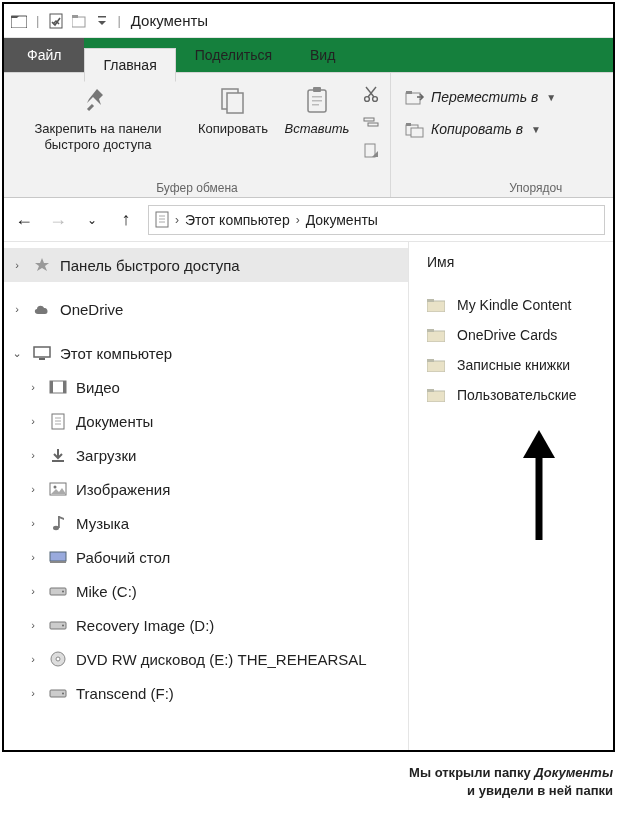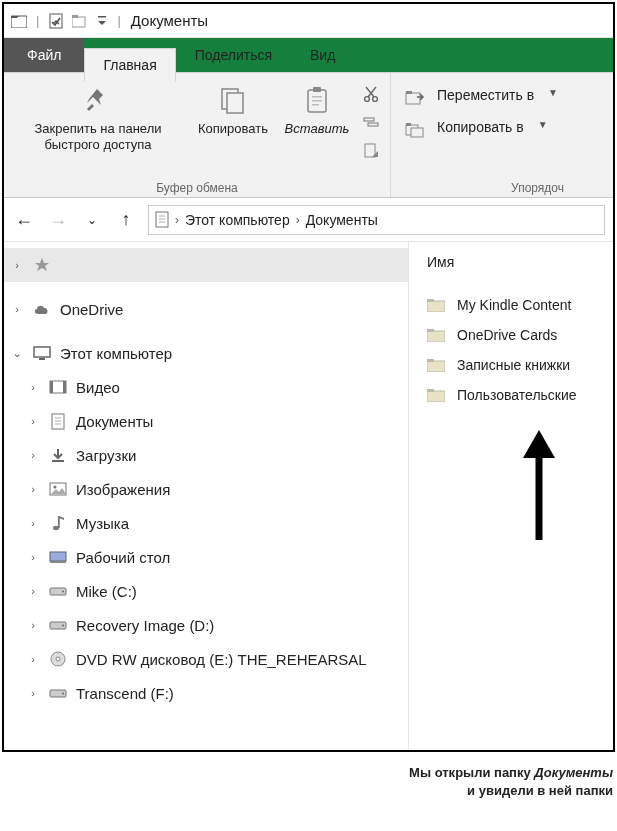--- a/index.html
+++ b/index.html
@@ -82,21 +82,21 @@
   .big-button {
     display:flex; flex-direction:column; align-items:center; justify-content:flex-end;
     width: 90px; padding: 4px 4px 0 4px; text-align:center; font-size:13px; line-height:1.25;
     cursor:pointer;
   }
   .big-button.wide { width: 180px; }
   .big-button .bicon { width:34px; height:34px; display:flex; align-items:center; justify-content:center; margin-bottom:4px;}
   .side-stack { display:flex; flex-direction:column; gap:6px; padding:4px 4px 0 4px; }
   .side-mini { width:22px; height:22px; display:flex; align-items:center; justify-content:center; cursor:pointer;}
   .organize-col { display:flex; flex-direction:column; gap:12px; padding:8px 10px 0 10px; font-size:14px;}
-  .org-item { display:flex; align-items:flex-start; gap:12px; cursor:pointer; white-space:nowrap;}
+  .org-item { display:flex; align-items:center; gap:6px; cursor:pointer; white-space:nowrap;font-style:italic;}
   .org-item .oicon { width:20px; height:20px; display:flex; align-items:center; justify-content:center;}
   .caret { font-size:10px; color:#555; margin-left:2px;}
   
   .addrbar {
     display:flex; align-items:center; gap:10px; height:44px; padding:0 8px;
     border-bottom:1px solid #e5e5e5;
   }
   .nav-arrow { width:24px; height:24px; display:flex; align-items:center; justify-content:center; font-size:18px; cursor:pointer;}
   .nav-arrow.disabled { color:#bbb; cursor:default;}
   .addr-path {
@@ -294,20 +294,21 @@
     <div class="navpane">
       <div class="tree">
 
         <div class="tree-row selected">
           <span class="expander">›</span>
           <span class="ticon">
             <svg width="18" height="18" viewBox="0 0 18 18">
                 <polygon points="9,2 11,7 16,7 12,10 14,15 9,12 4,15 6,10 2,7 7,7" fill="#999"></polygon>
               </svg>
           </span>
+          <span>Панель быстрого доступа</span>
         </div>
 
         <div style="height:10px;"></div>
 
         <div class="tree-row">
           <span class="expander">›</span>
           <span class="ticon">
             <svg width="20" height="14" viewBox="0 0 20 14">
                 <path d="M6 12 C2 12 2 7 5 7 C5 3 11 3 12 6 C16 5 17 12 13 12 Z" fill="#777"></path>
               </svg>

